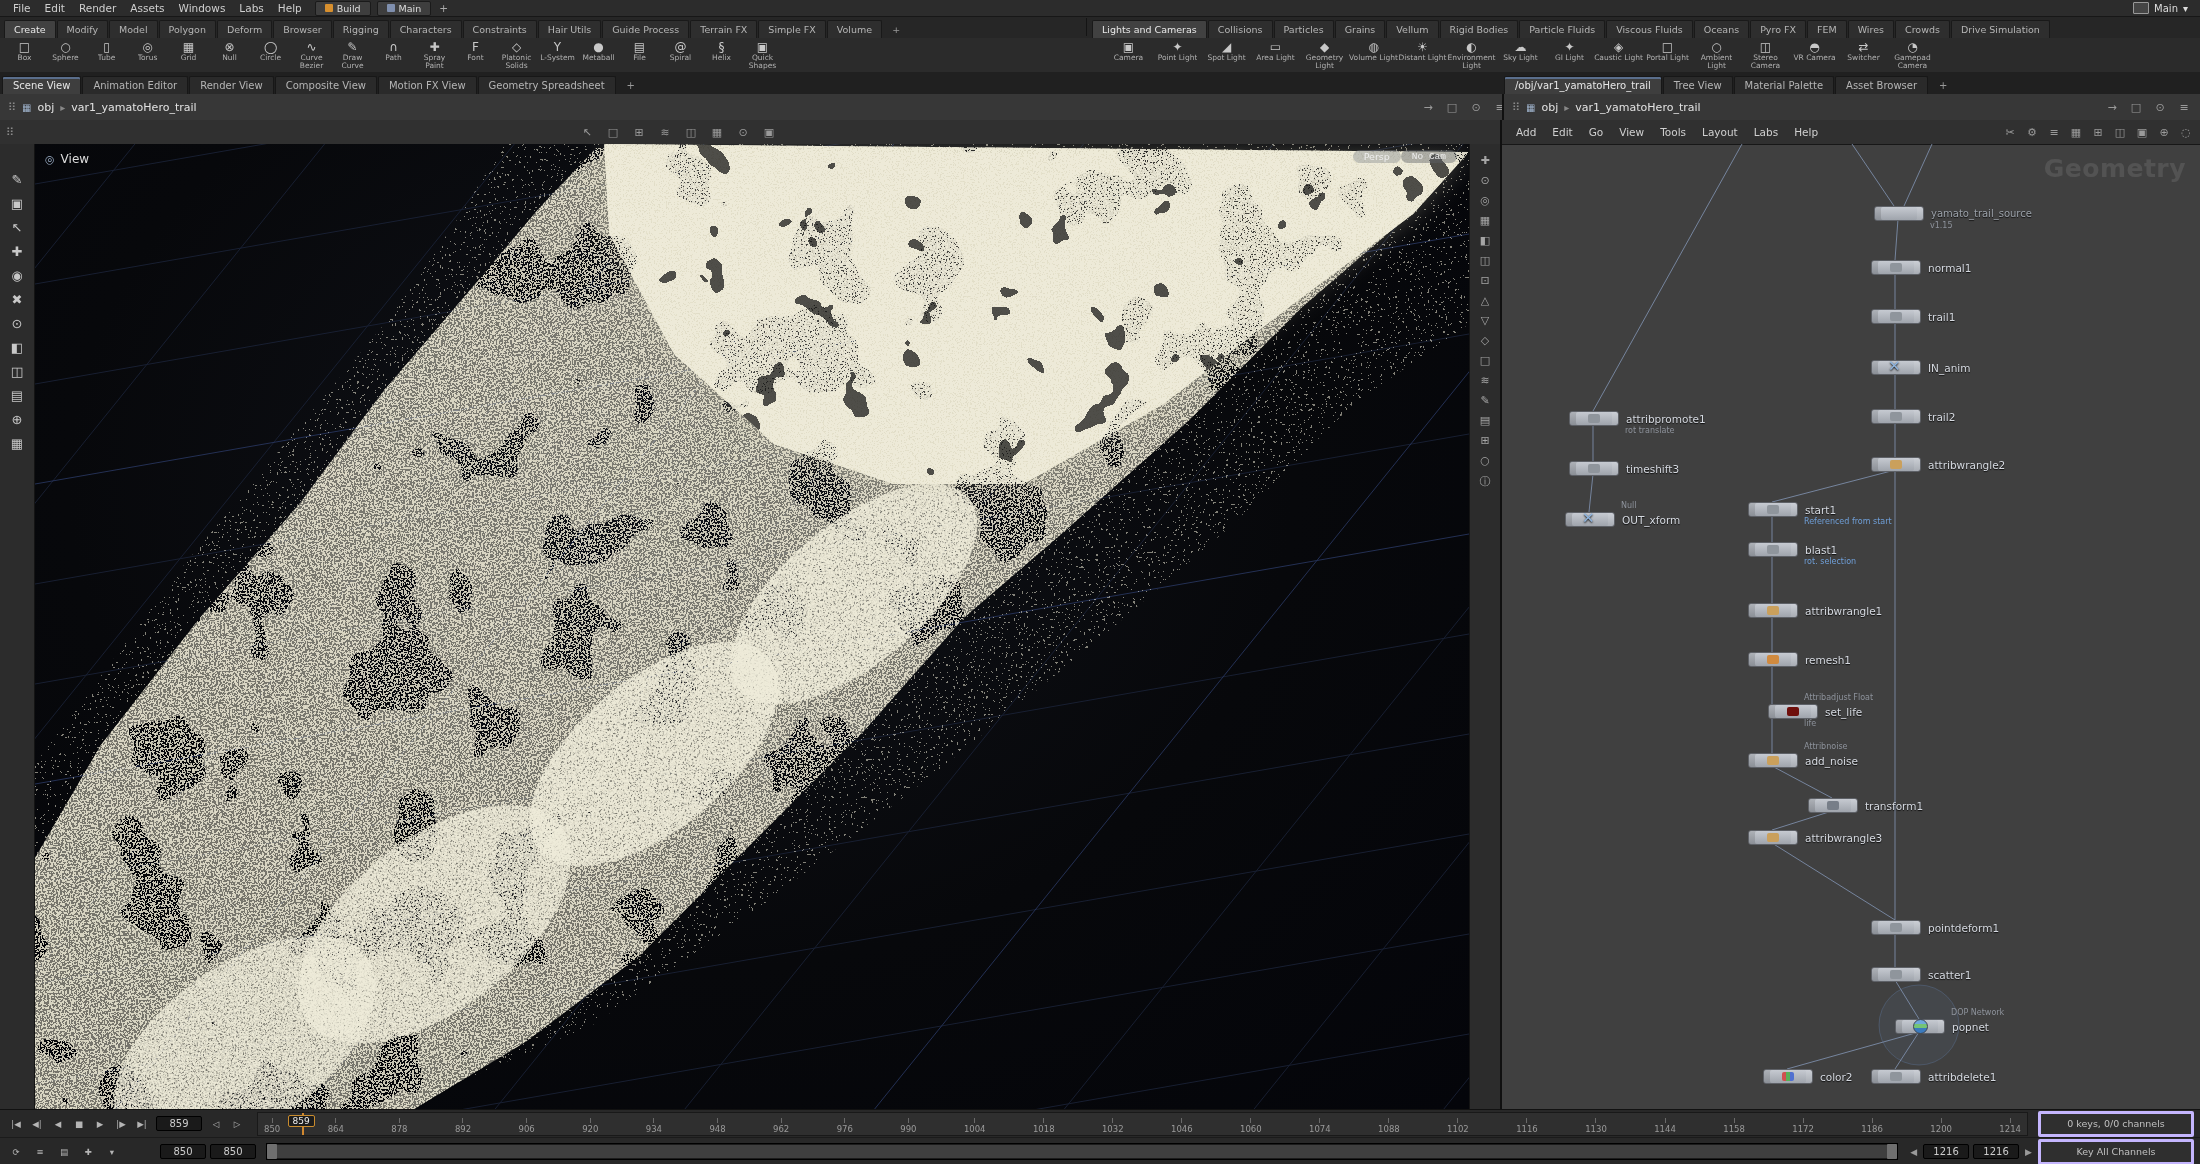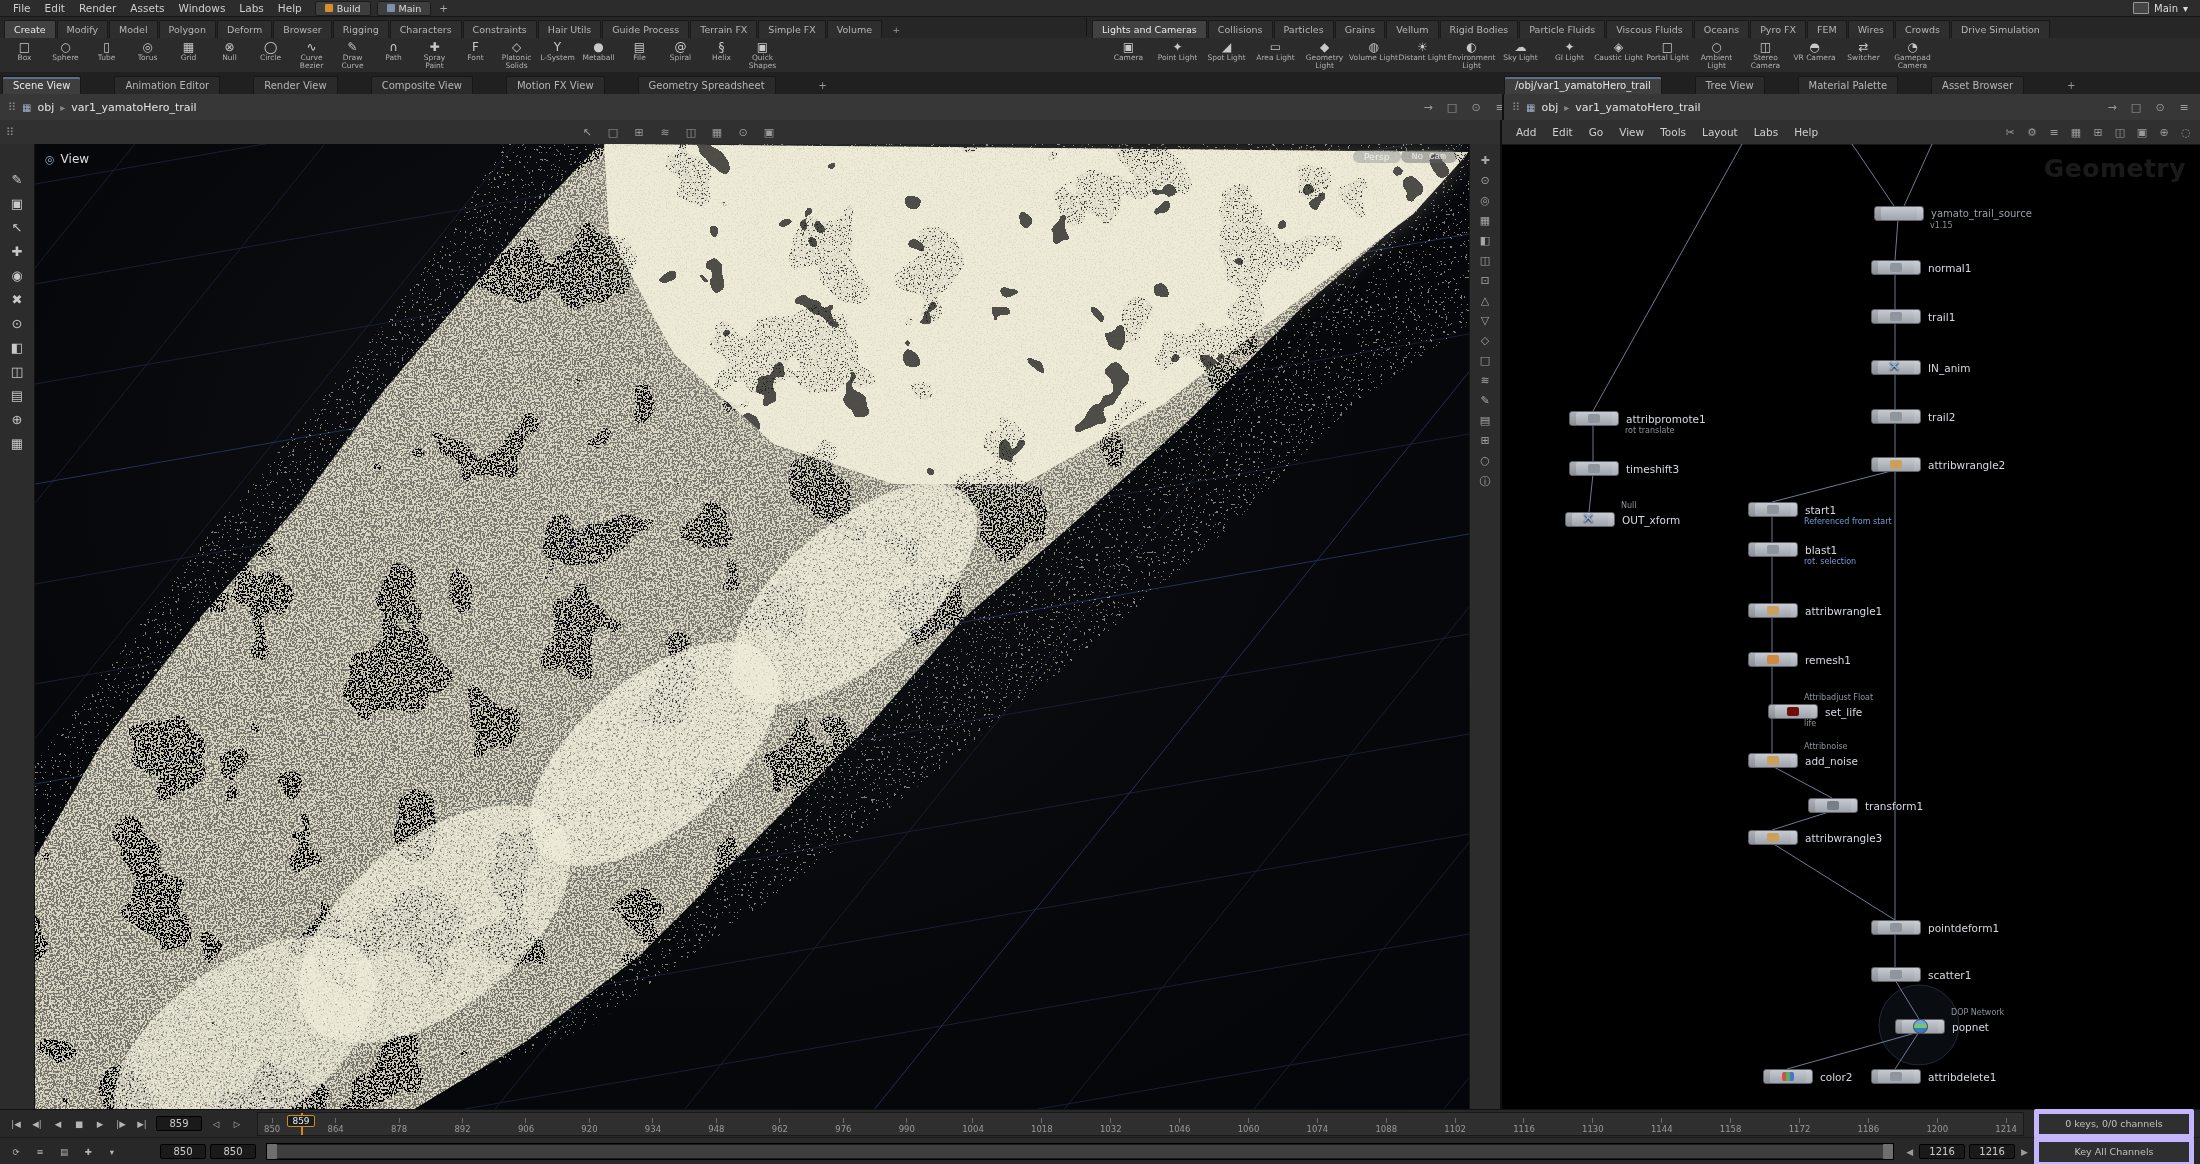--- a/index.html
+++ b/index.html
@@ -28,21 +28,21 @@
   .stools{position:absolute;top:1px;display:flex;}
   .stools-left{left:4px;}
   .stools-right{left:1104px;}
   .tool{display:flex;flex-direction:column;align-items:center;padding-top:2px;cursor:default;}
   .stools-left .tool{width:41px;}
   .stools-right .tool{width:49px;}
   .tool-icon{font-size:12px;line-height:13px;height:13px;}
   .tool-label{font-size:7.5px;line-height:8px;max-height:16px;overflow:hidden;text-align:center;color:#b0b0b0;}
 
   .panetabs{position:absolute;top:72px;left:0;right:0;height:22px;background:#202020;border-bottom:1px solid #141414;}
-  .ptabs{position:absolute;top:0;height:22px;display:flex;align-items:flex-end;gap:32px;}
+  .ptabs{position:absolute;top:0;height:22px;display:flex;align-items:flex-end;}
   .ptabs-left{left:2px;}
   .ptabs-right{left:1504px;}
   .ptab{padding:3px 10px;font-size:10px;background:#2a2a2a;color:#b5b5b5;border:1px solid #171717;border-bottom:none;margin-right:1px;border-radius:2px 2px 0 0;white-space:nowrap;}
   .ptab.active{background:#3e3e3e;color:#e6e6e6;box-shadow:inset 0 2px 0 #5a6e8c;}
   .ptab.plus{background:transparent;border:none;color:#999;}
 
   .pathbars{position:absolute;top:94px;left:0;right:0;height:26px;}
   .pathbar{position:absolute;top:0;height:26px;background:#373737;border-bottom:1px solid #141414;display:flex;align-items:center;gap:6px;padding:0 8px;}
   .pathbar-left{left:0;width:1500px;}
   .pathbar-right{left:1502px;right:0;border-left:2px solid #101010;}
@@ -65,21 +65,21 @@
   .vp-rightstrip{width:30px;background:#2c2c2c;border-left:1px solid #141414;display:flex;flex-direction:column;align-items:center;gap:7px;padding:10px 0;}
   .vp-rightstrip .strip-icon{font-size:11px;color:#a5a5a5;cursor:default;}
   .vp-view-label{position:absolute;top:8px;left:10px;display:flex;align-items:center;gap:6px;color:#dddddd;font-size:12px;}
   .vp-view-icon{color:#9fb3cc;font-size:11px;}
   .vp-badges{position:absolute;top:6px;right:12px;display:flex;}
   .badge{background:rgba(130,135,140,0.42);color:#eeeeee;font-size:9.5px;padding:1px 11px;border-radius:9px;display:flex;gap:5px;align-items:center;}
   .badge.dark{background:rgba(95,100,105,0.45);font-family:Liberation Mono, monospace;}
   .vp-help{position:absolute;bottom:7px;left:0;right:0;text-align:center;font-size:9.5px;color:#b5b5b5;}
 
   .pane-divider{position:absolute;left:1500px;top:0;bottom:0;width:2px;background:#101010;cursor:col-resize;}
-  .net-pane{position:absolute;left:1502px;right:0;top:0;bottom:0;background:#000000;}
+  .net-pane{position:absolute;left:1502px;right:0;top:0;bottom:0;background:#404040;}
   .net-menubar{height:24px;background:#303030;border-bottom:1px solid #171717;display:flex;align-items:center;padding:0 6px;}
   .net-menu{display:flex;}
   .net-menu .menu-item{padding:0 8px;font-size:10.5px;}
   .net-tools{margin-left:auto;display:flex;gap:6px;}
   .net-canvas{position:absolute;top:24px;left:0;right:0;bottom:0;overflow:hidden;}
   .net-watermark{position:absolute;top:10px;right:14px;font-size:25px;font-weight:bold;color:rgba(255,255,255,0.10);letter-spacing:0.5px;}
   .net-wires{position:absolute;inset:0;width:100%;height:100%;}
 
   .node{position:absolute;}
   .node-main{display:flex;align-items:center;gap:7px;}
@@ -106,21 +106,21 @@
   .pb-row1{border-bottom:1px solid #1b1b1b;}
   .transport{display:flex;gap:1px;}
   .tr-btn{width:20px;height:20px;display:flex;align-items:center;justify-content:center;color:#b5b5b5;font-size:8.5px;border-radius:2px;cursor:default;}
   .pb-field{background:#1a1a1a;border:1px solid #000;color:#cccccc;font-size:10px;padding:1px 6px;border-radius:2px;min-width:32px;text-align:center;}
   .ruler{flex:1;height:22px;margin:0 6px;background:#2f2f2f;border:1px solid #191919;position:relative;}
   .ticks{position:absolute;inset:0;display:flex;justify-content:space-between;align-items:flex-end;padding:0 6px;}
   .tick{font-size:8.5px;color:#9a9a9a;position:relative;line-height:11px;}
   .tick::before{content:"";display:block;width:1px;height:5px;background:#6a6a6a;margin:0 auto 1px;}
   .playhead{position:absolute;top:0;bottom:0;left:2.46%;width:2px;background:#d1882f;}
   .ph-bubble{position:absolute;top:2px;left:-14px;background:#1c1c1c;border:1px solid #c98c2e;color:#eee;font-size:9px;padding:0 4px;border-radius:2px;}
-  .keys-btn,.keyall-btn{width:150px;height:20px;flex:none;background:#2f2f2f;border:5px solid #c4b5fd;border-radius:2px;font-size:9.5px;color:#c0c0c0;display:flex;align-items:center;justify-content:center;cursor:default;}
+  .keys-btn,.keyall-btn{width:150px;height:20px;flex:none;background:#2f2f2f;border:3px solid #c4b5fd;border-radius:2px;font-size:9.5px;color:#c0c0c0;display:flex;align-items:center;justify-content:center;cursor:default;}
   .row2-icons{display:flex;gap:4px;width:150px;}
   .range-slider{flex:1;height:15px;margin:0 6px;background:#1c1c1c;border:1px solid #000;position:relative;}
   .rs-fill{position:absolute;inset:1px;background:#3f3f3f;}
   .rs-handle{position:absolute;top:0;bottom:0;width:10px;background:#6f6f6f;border-radius:1px;}
   .rs-handle.left{left:0;}
   .rs-handle.right{right:0;}
   .end-arrow{color:#9a9a9a;font-size:9px;padding:0 2px;}
 </style>
 </head>
 <body>

